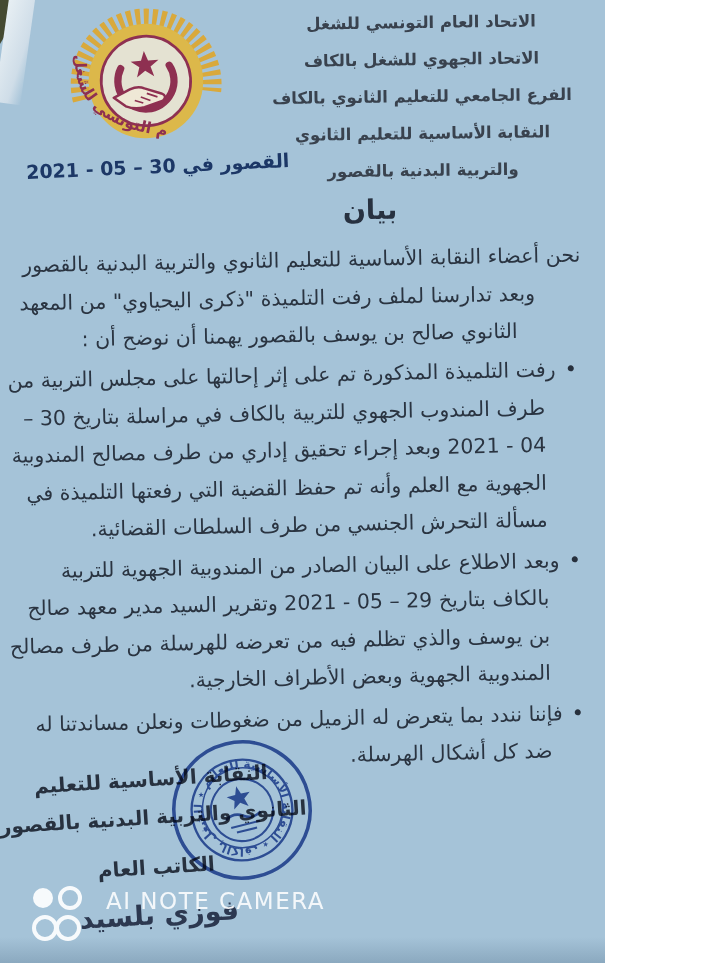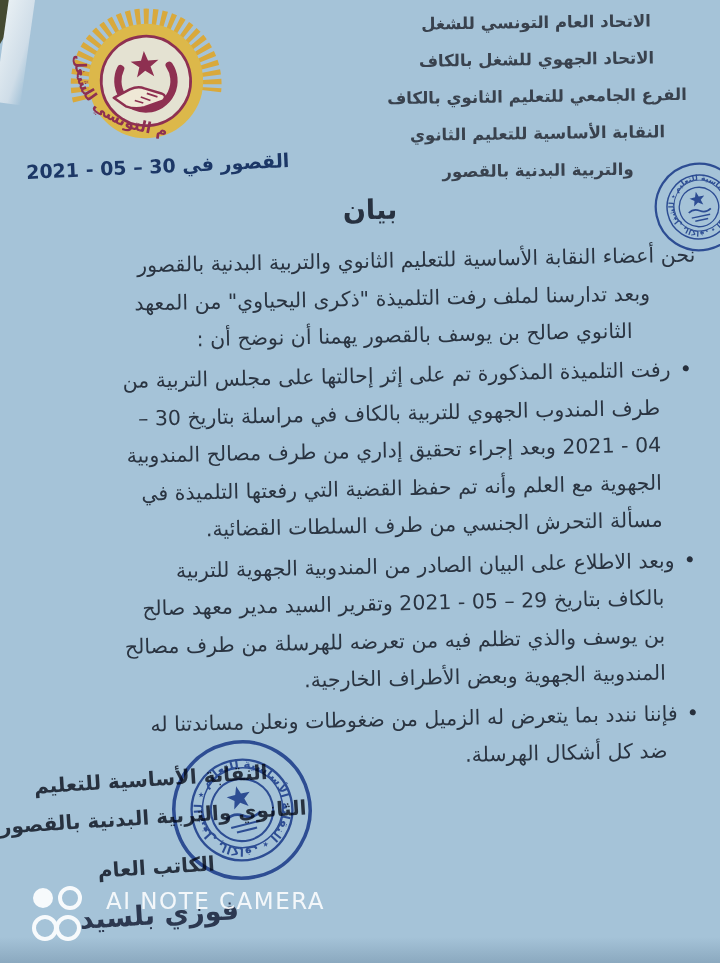--- a/index.html
+++ b/index.html
@@ -1,17 +1,17 @@
 <!DOCTYPE html>
 <html lang="ar"><head>
 <meta charset="utf-8">
 <style>
   html,body{margin:0;padding:0;width:720px;height:963px;overflow:hidden;
     font-family:"DejaVu Sans",sans-serif;}
-  .photo{position:relative;width:720px;height:963px;overflow:hidden;
+  .photo{position:relative;width:605px;height:963px;overflow:hidden;
     background:linear-gradient(168deg,#b2cbde 0%,#a8c5da 30%,#a0c0d5 62%,#97b9cf 86%,#87acc３ 100%);
     background-color:#a5c3d8;}
   .photo::after{content:"";position:absolute;left:0;right:0;bottom:0;height:26px;
     background:linear-gradient(180deg,rgba(90,120,145,0) 0%,rgba(90,120,145,.35) 100%);pointer-events:none;}
   .corner-dark{position:absolute;left:0;top:0;width:26px;height:44px;
     background:#454a31;clip-path:polygon(0 0,100% 0,0 100%);}
   .paper-edge{position:absolute;left:2px;top:-6px;width:26px;height:110px;
     background:linear-gradient(100deg,#e9f0f4 0%,#cfdde8 70%,rgba(207,221,232,0) 100%);
     transform:rotate(8deg);}
   

